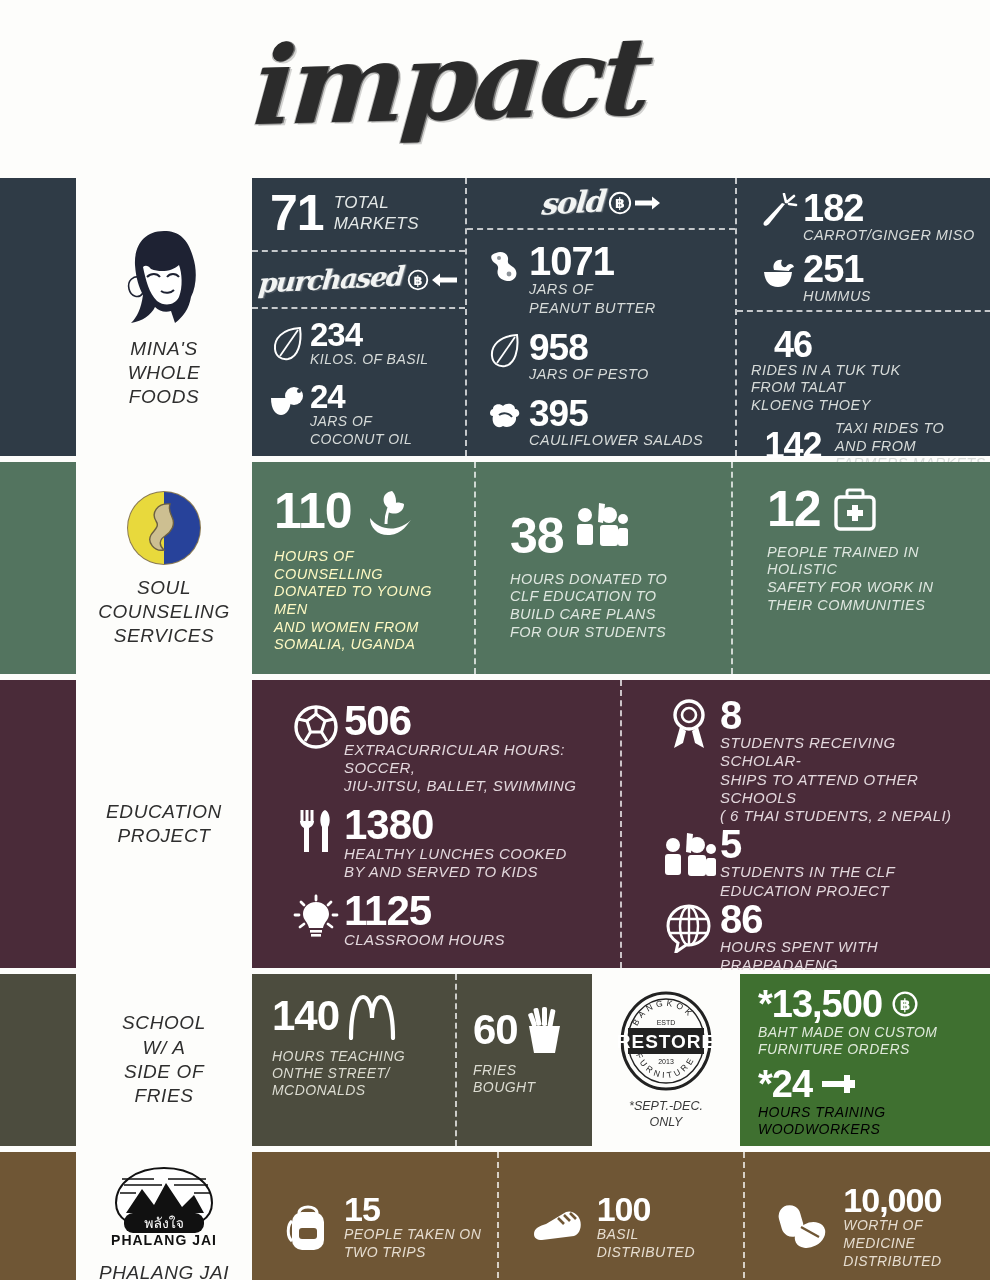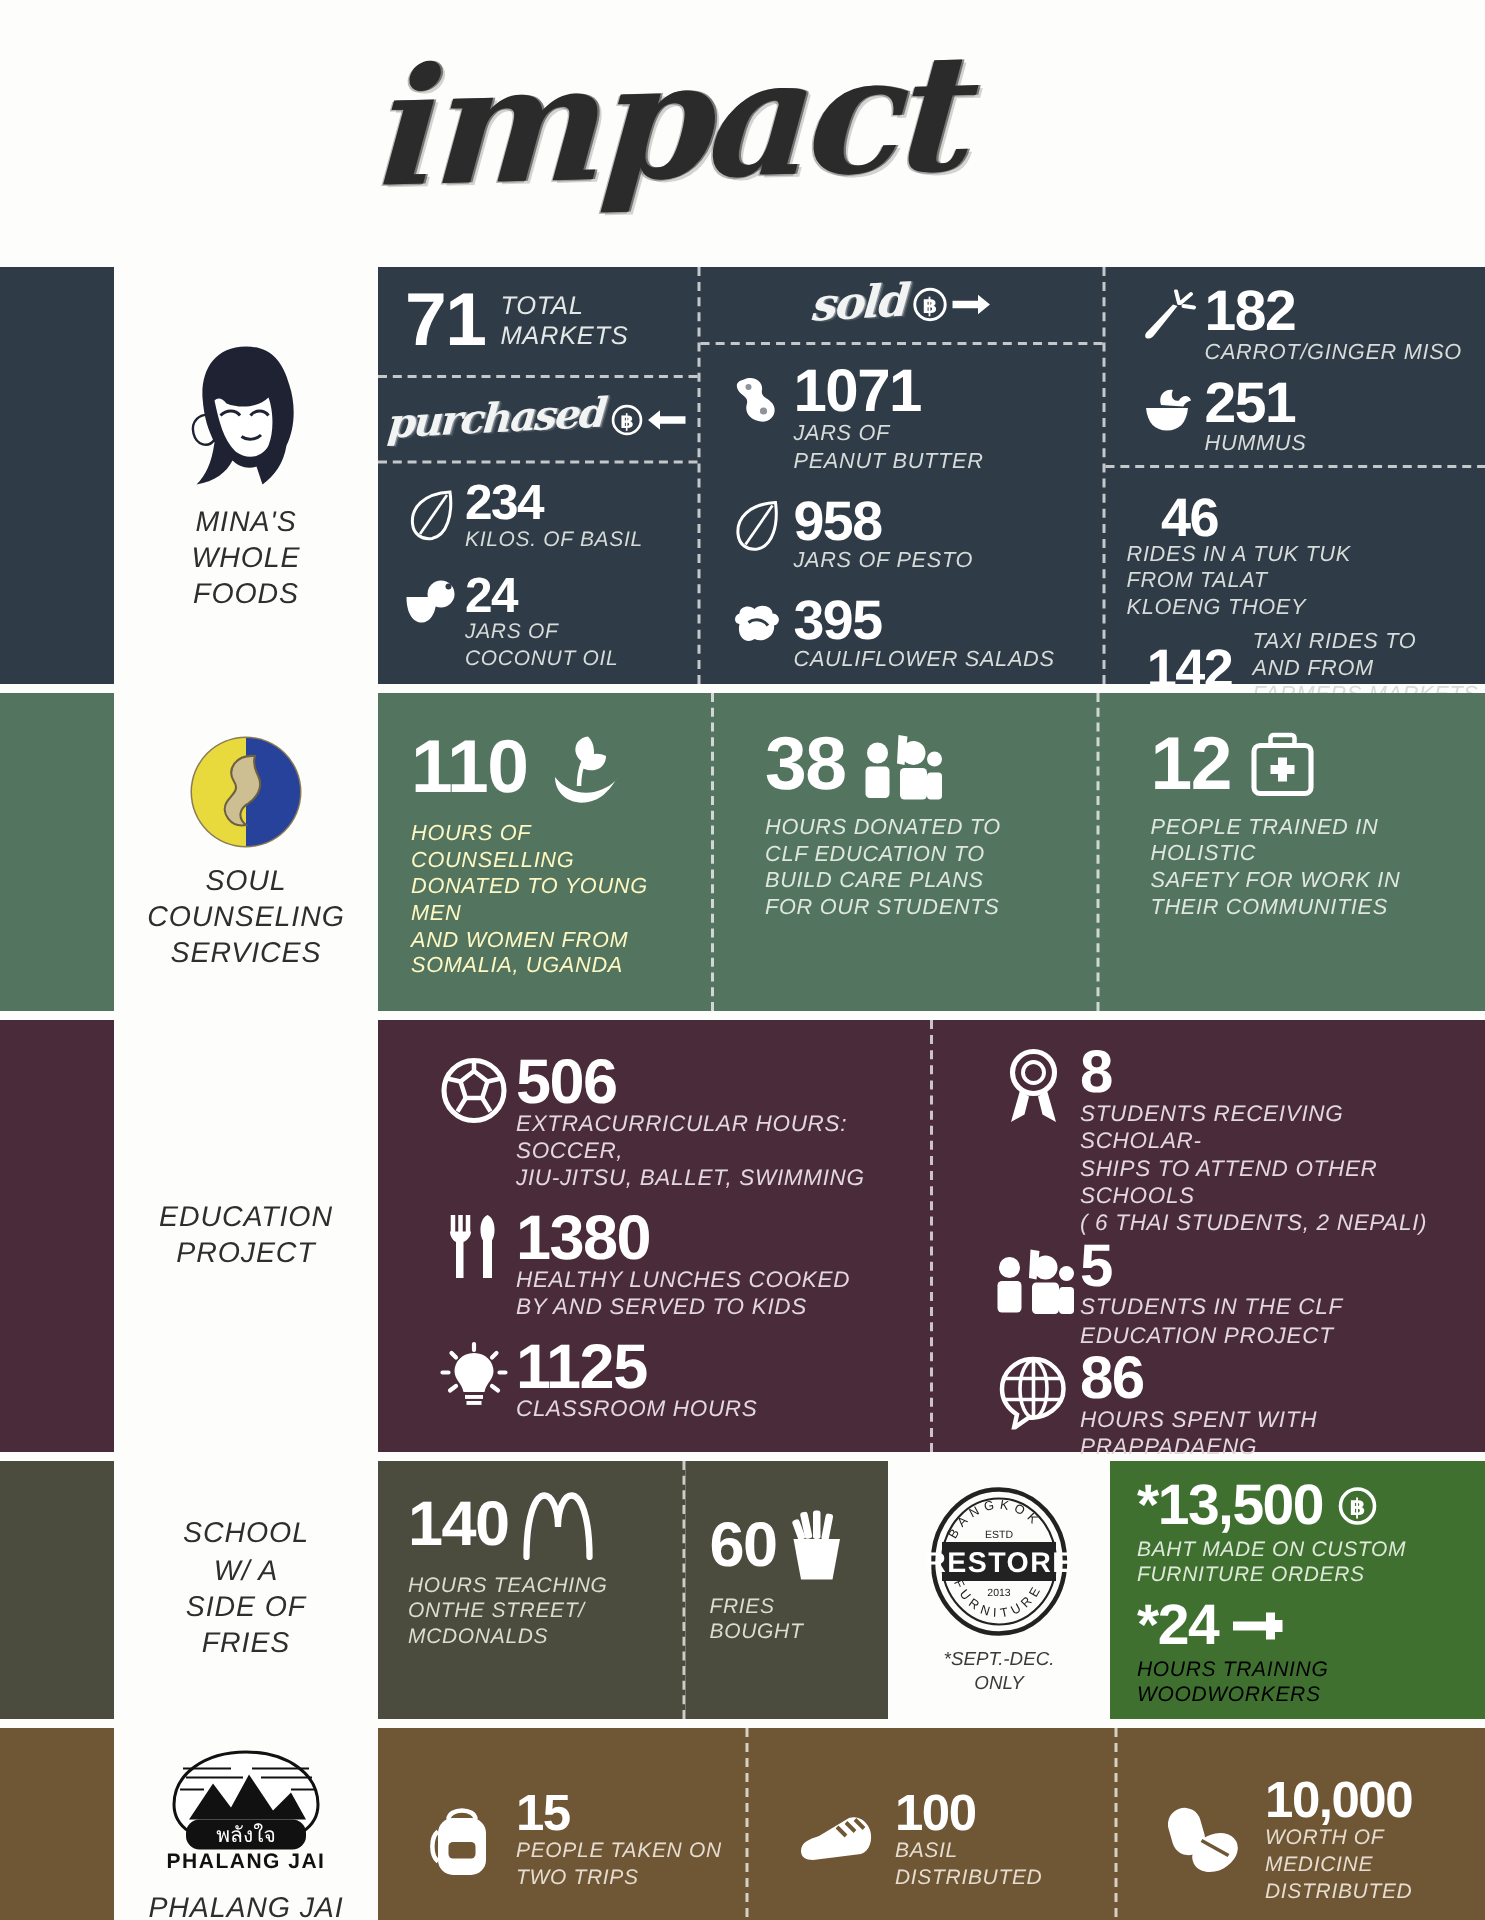--- a/index.html
+++ b/index.html
@@ -312,21 +312,21 @@
             </svg>
           </span>
         </div>
         <div class="cap" style="font-size:14.5px;margin-top:10px;color:#fef9c3;">HOURS OF COUNSELLING
 DONATED TO YOUNG MEN
 AND WOMEN FROM
 SOMALIA, UGANDA</div>
       </div>
       <div class="soul-cell c2 dash-r">
         <div style="display:flex;align-items:center;">
-          <span class="num" style="font-size:50px;">38</span>
+          <span class="num" style="font-size:50px;margin-top:27px;">38</span>
           <span class="icon" style="margin-left:10px;">
             <svg width="54" height="48" viewBox="0 0 54 48">
               <circle cx="11" cy="16" r="7" fill="#fff"></circle>
                 <rect x="3" y="25" width="16" height="21" rx="3" fill="#fff"></rect>
               <path d="M25 4 L31 5 L29 24 L24 23 Z" fill="#fff"></path>
               <circle cx="35" cy="16" r="8" fill="#fff"></circle>
                 <rect x="26" y="26" width="18" height="21" rx="3" fill="#fff"></rect>
               <circle cx="49" cy="20" r="5" fill="#fff"></circle>
                 <rect x="44" y="29" width="10" height="18" rx="2.5" fill="#fff"></rect>
             </svg>

